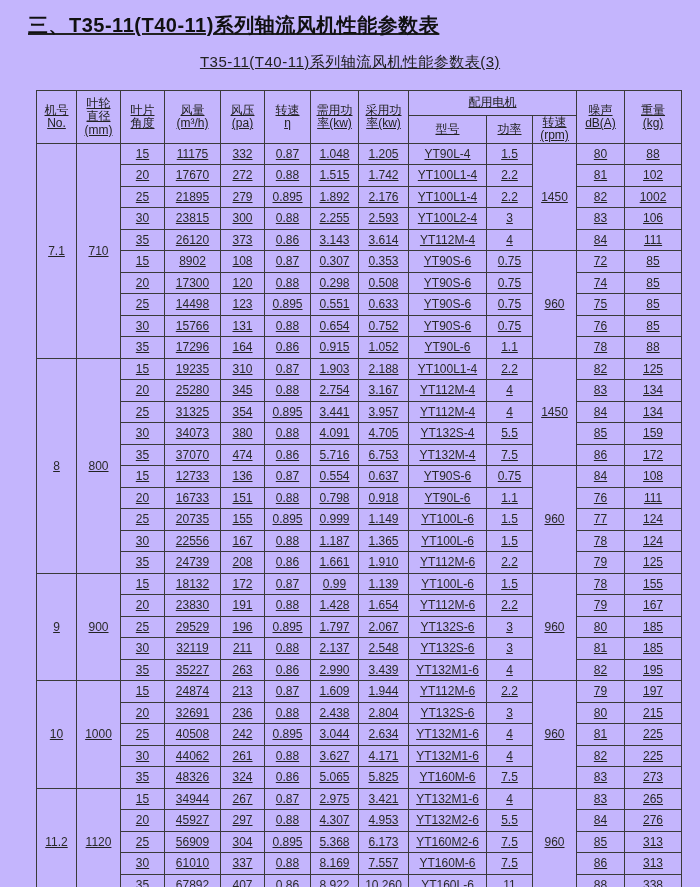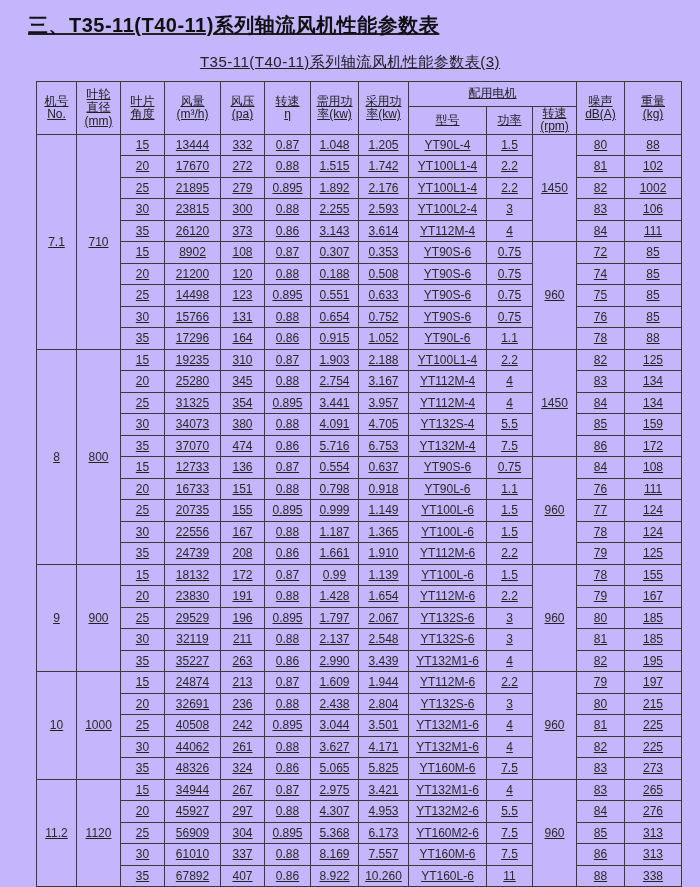--- a/index.html
+++ b/index.html
@@ -22,21 +22,21 @@
     font-weight: bold;
     color: #111111;
     margin: 12px 0 0 28px;
     letter-spacing: 0.5px;
   }
   .table-title {
     font-size: 15px;
     font-weight: normal;
     color: #222222;
     text-align: center;
-    margin: 14px 0 9px 0;
+    margin: 14px 0 18px 0;
     letter-spacing: 0.5px;
   }
   table.fan-table {
     border-collapse: collapse;
     table-layout: fixed;
     margin-left: 36px;
     width: 645px;
   }
   table.fan-table th,
   table.fan-table td {
@@ -116,21 +116,21 @@
         <th>功率</th>
         <th>转速
 (rpm)</th>
       </tr>
     </thead>
     <tbody>
         <tr>
           <td rowspan="10">7.1</td>
           <td rowspan="10">710</td>
           <td>15</td>
-          <td>13444</td>
+          <td>11175</td>
           <td>332</td>
           <td>0.87</td>
           <td>1.048</td>
           <td>1.205</td>
           <td>YT90L-4</td>
           <td>1.5</td>
           <td rowspan="5">1450</td>
           <td>80</td>
           <td>88</td>
         </tr>
@@ -190,24 +190,24 @@
           <td>0.307</td>
           <td>0.353</td>
           <td>YT90S-6</td>
           <td>0.75</td>
           <td rowspan="5">960</td>
           <td>72</td>
           <td>85</td>
         </tr>
         <tr>
           <td>20</td>
-          <td>21200</td>
+          <td>17300</td>
           <td>120</td>
           <td>0.88</td>
-          <td>0.188</td>
+          <td>0.298</td>
           <td>0.508</td>
           <td>YT90S-6</td>
           <td>0.75</td>
           <td>74</td>
           <td>85</td>
         </tr>
         <tr>
           <td>25</td>
           <td>14498</td>
           <td>123</td>
@@ -456,21 +456,21 @@
           <td>3</td>
           <td>80</td>
           <td>215</td>
         </tr>
         <tr>
           <td>25</td>
           <td>40508</td>
           <td>242</td>
           <td>0.895</td>
           <td>3.044</td>
-          <td>3.501</td>
+          <td>2.634</td>
           <td>YT132M1-6</td>
           <td>4</td>
           <td>81</td>
           <td>225</td>
         </tr>
         <tr>
           <td>30</td>
           <td>44062</td>
           <td>261</td>
           <td>0.88</td>

